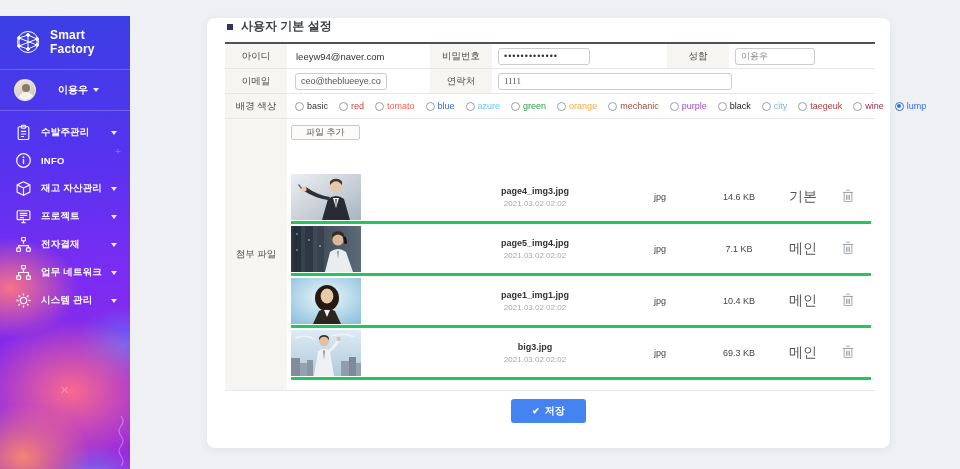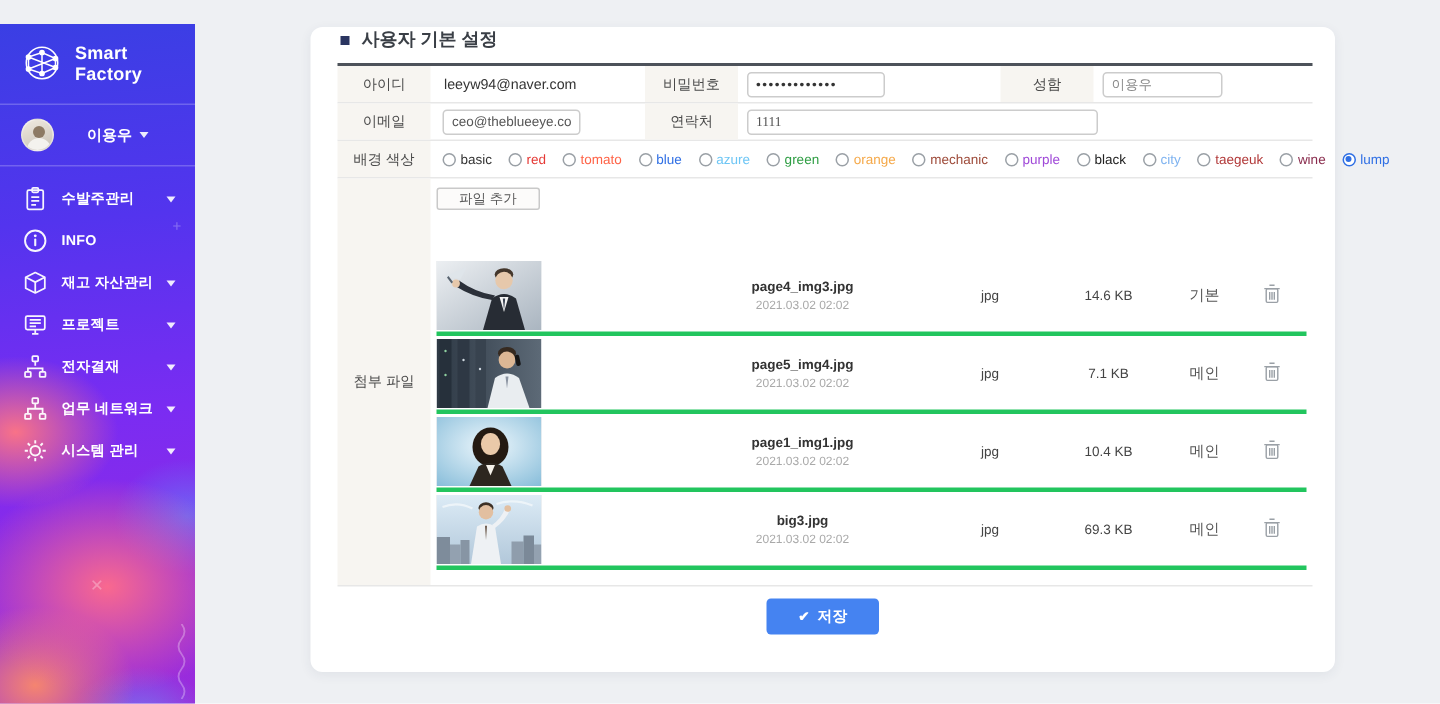--- a/index.html
+++ b/index.html
@@ -78,21 +78,21 @@
   .fthead { display:flex; align-items:center; height:18px; background:#f7f5f1; border-top:2px solid #52565c; border-bottom:1px solid #ddd;
             font-size:9px; font-weight:bold; color:#555; }
   .fcol { text-align:center; }
   .c-thumb{ width:160px; flex:none; } .c-name{ width:168px; flex:none; } .c-ext{ width:82px; flex:none; }
   .c-size{ width:76px; flex:none; } .c-main{ width:52px; flex:none; } .c-del{ width:38px; flex:none; }
   .frow-file { display:flex; align-items:center; height:52px; border-bottom:3px solid #22c55e; font-size:9px; color:#444; }
   .thumb { width:70px; height:46px; overflow:hidden; background:#dde1e6; }
   .thumb svg { display:block; width:70px; height:46px; }
   .fname { font-weight:bold; font-size:9px; color:#333; }
   .fdate { font-size:8px; color:#a9a9a9; margin-top:3px; }
-  .main-tag { font-size:10px; color:#555; cursor:pointer; }
+  .main-tag { font-size:14px; color:#555; cursor:pointer; }
   .trash { display:inline-block; cursor:pointer; }
 
   
   .save-row { text-align:center; margin-top:8px; }
   .btn-save { display:inline-flex; align-items:center; gap:5px; background:#4583f1; color:#fff; border:none; border-radius:3px;
               padding:5px 21px; font-size:10px; font-weight:bold; font-family:"Liberation Sans", sans-serif; cursor:pointer; }
   .btn-save .chk { font-size:9px; }
 </style>
 </head>
 <body>

